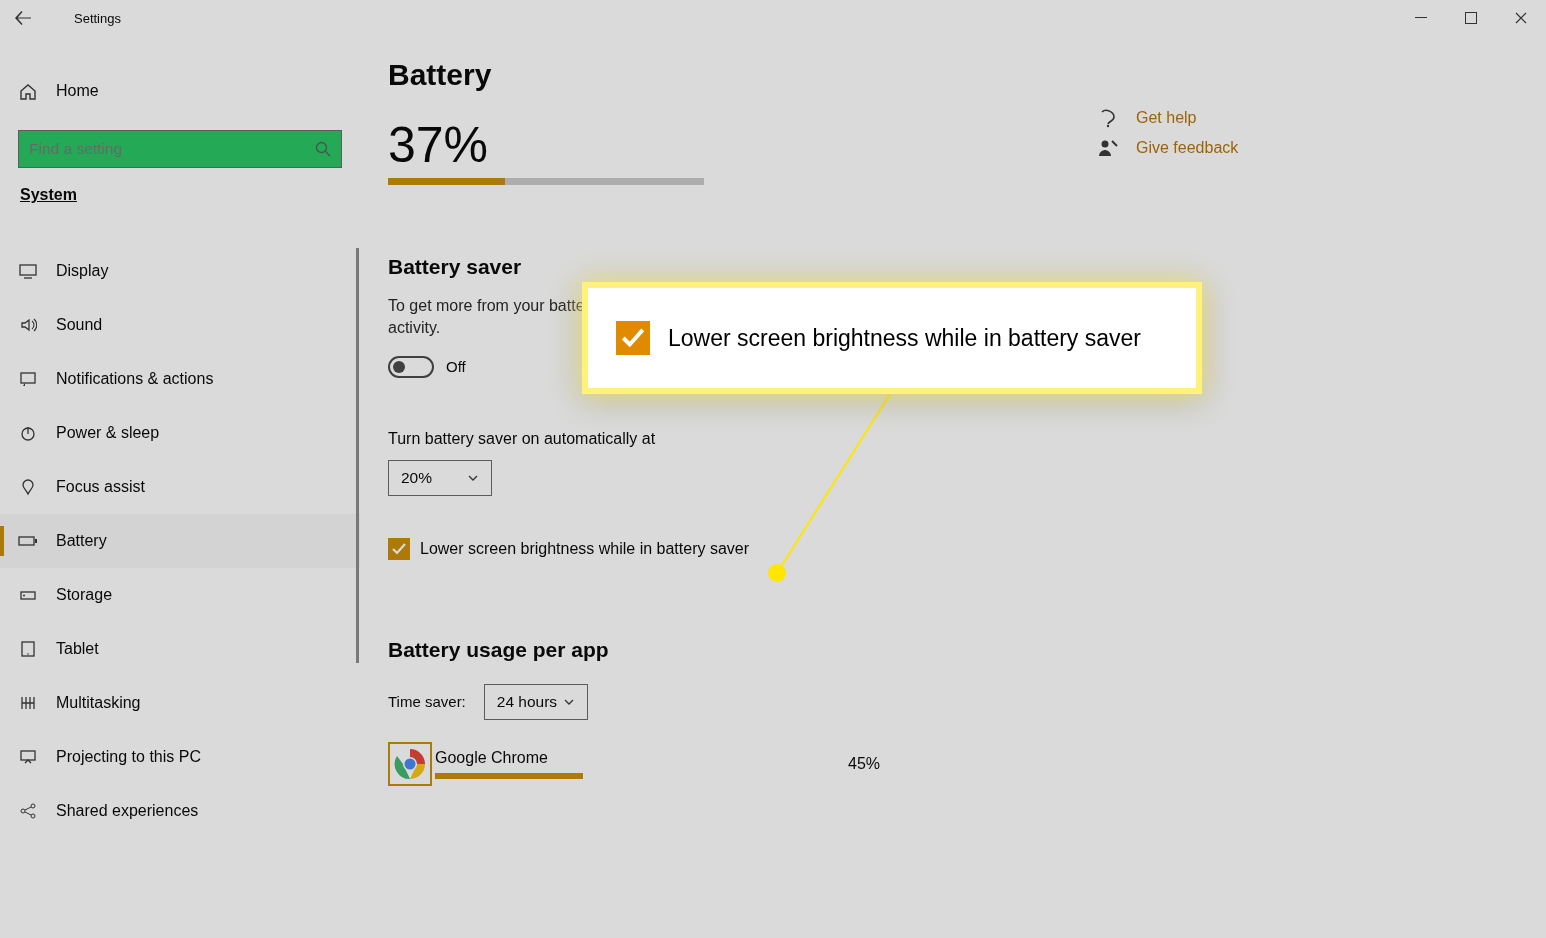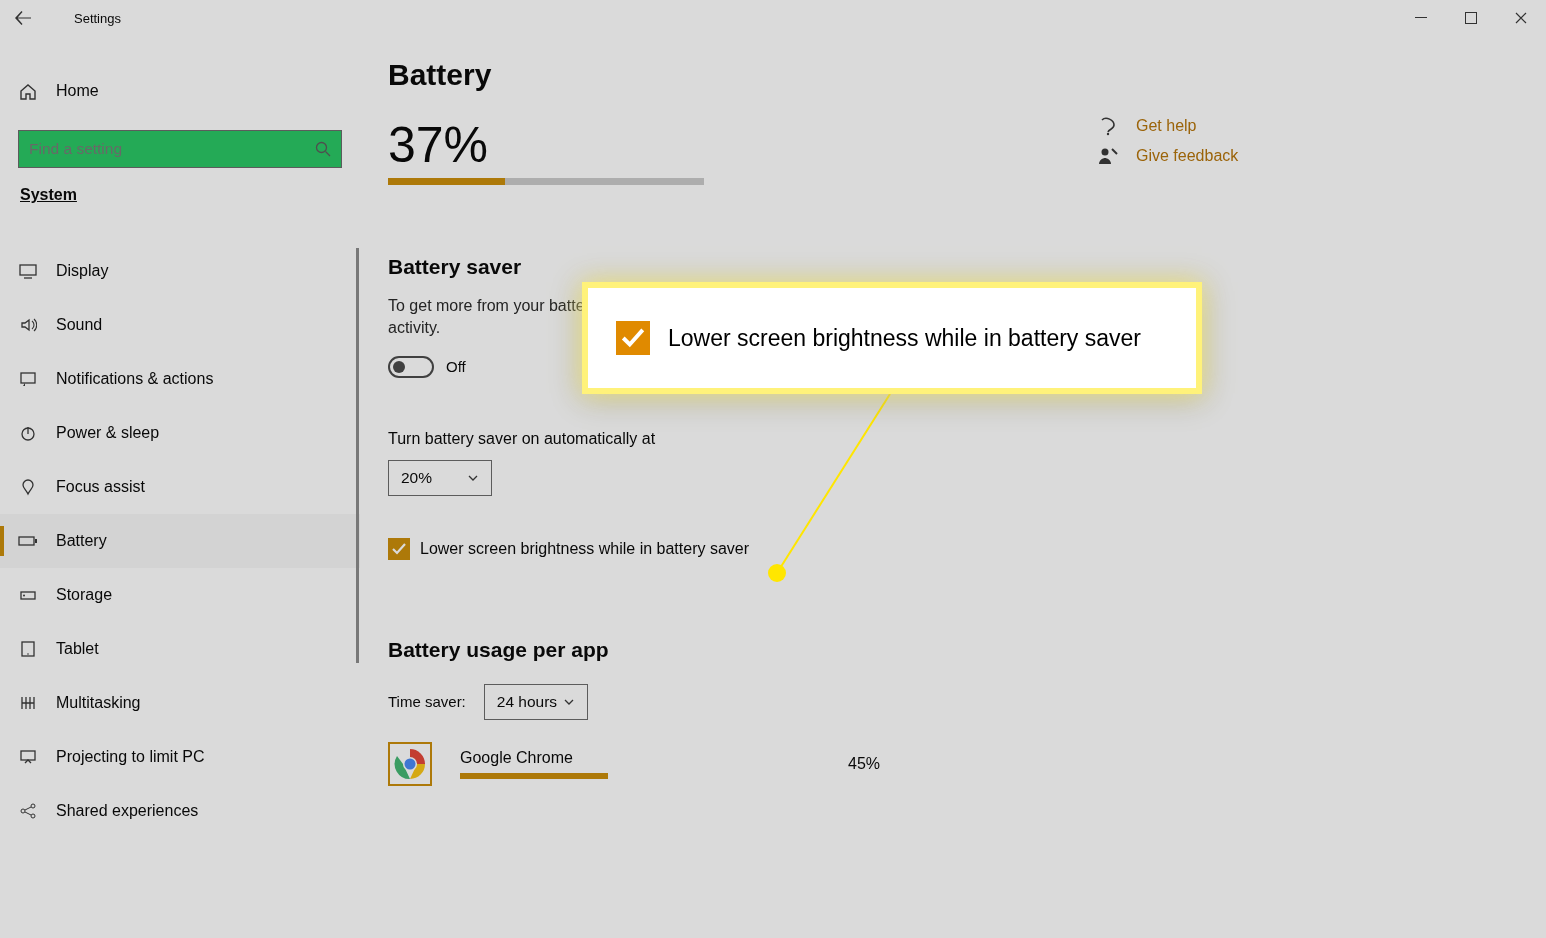--- a/index.html
+++ b/index.html
@@ -212,21 +212,21 @@
     display: flex; align-items: center;
     gap: 18px;
     margin-top: 22px;
   }
   .time-period-row .select {
     margin-top: 0;
   }
 
   .app-row {
     display: flex; align-items: center;
-    gap: 28px;
+    gap: 3px;
     margin-top: 22px;
     width: 520px;
   }
   .app-icon {
     width: 44px; height: 44px;
     border: 2px solid #c98900;
     display: flex; align-items: center; justify-content: center;
     background: #fff;
   }
   .app-meta { flex: 1; }
@@ -234,21 +234,21 @@
   .app-bar {
     width: 148px; height: 6px;
     background: #c98900;
     margin-top: 6px;
   }
   .app-pct { font-size: 16px; width: 60px; }
 
   
   .right-links {
     position: absolute;
-    left: 1098px; top: 116px;
+    left: 1098px; top: 108px;
   }
   .right-link {
     display: flex; align-items: center;
     gap: 18px;
     color: #b36f00;
     font-size: 16px;
     cursor: pointer;
     margin-bottom: 10px;
   }
   .right-link .icon-cell {
@@ -424,21 +424,21 @@
       </span>
     <span>Multitasking</span>
   </div>
   <div class="nav-item">
     <span class="nav-icon">
         <svg width="18" height="18" viewBox="0 0 18 18">
           <rect x="2" y="3" width="14" height="9" fill="none" stroke="#333" stroke-width="1.3"></rect>
           <path d="M6 15l3-3 3 3" fill="none" stroke="#333" stroke-width="1.3"></path>
         </svg>
       </span>
-    <span>Projecting to limit PC</span>
+    <span>Projecting to this PC</span>
   </div>
   <div class="nav-item">
     <span class="nav-icon">
         <svg width="18" height="18" viewBox="0 0 18 18">
           <circle cx="4" cy="9" r="2" fill="none" stroke="#333"></circle>
           <circle cx="14" cy="4" r="2" fill="none" stroke="#333"></circle>
           <circle cx="14" cy="14" r="2" fill="none" stroke="#333"></circle>
           <path d="M6 8l6-3M6 10l6 3" stroke="#333"></path>
         </svg>
       </span>

